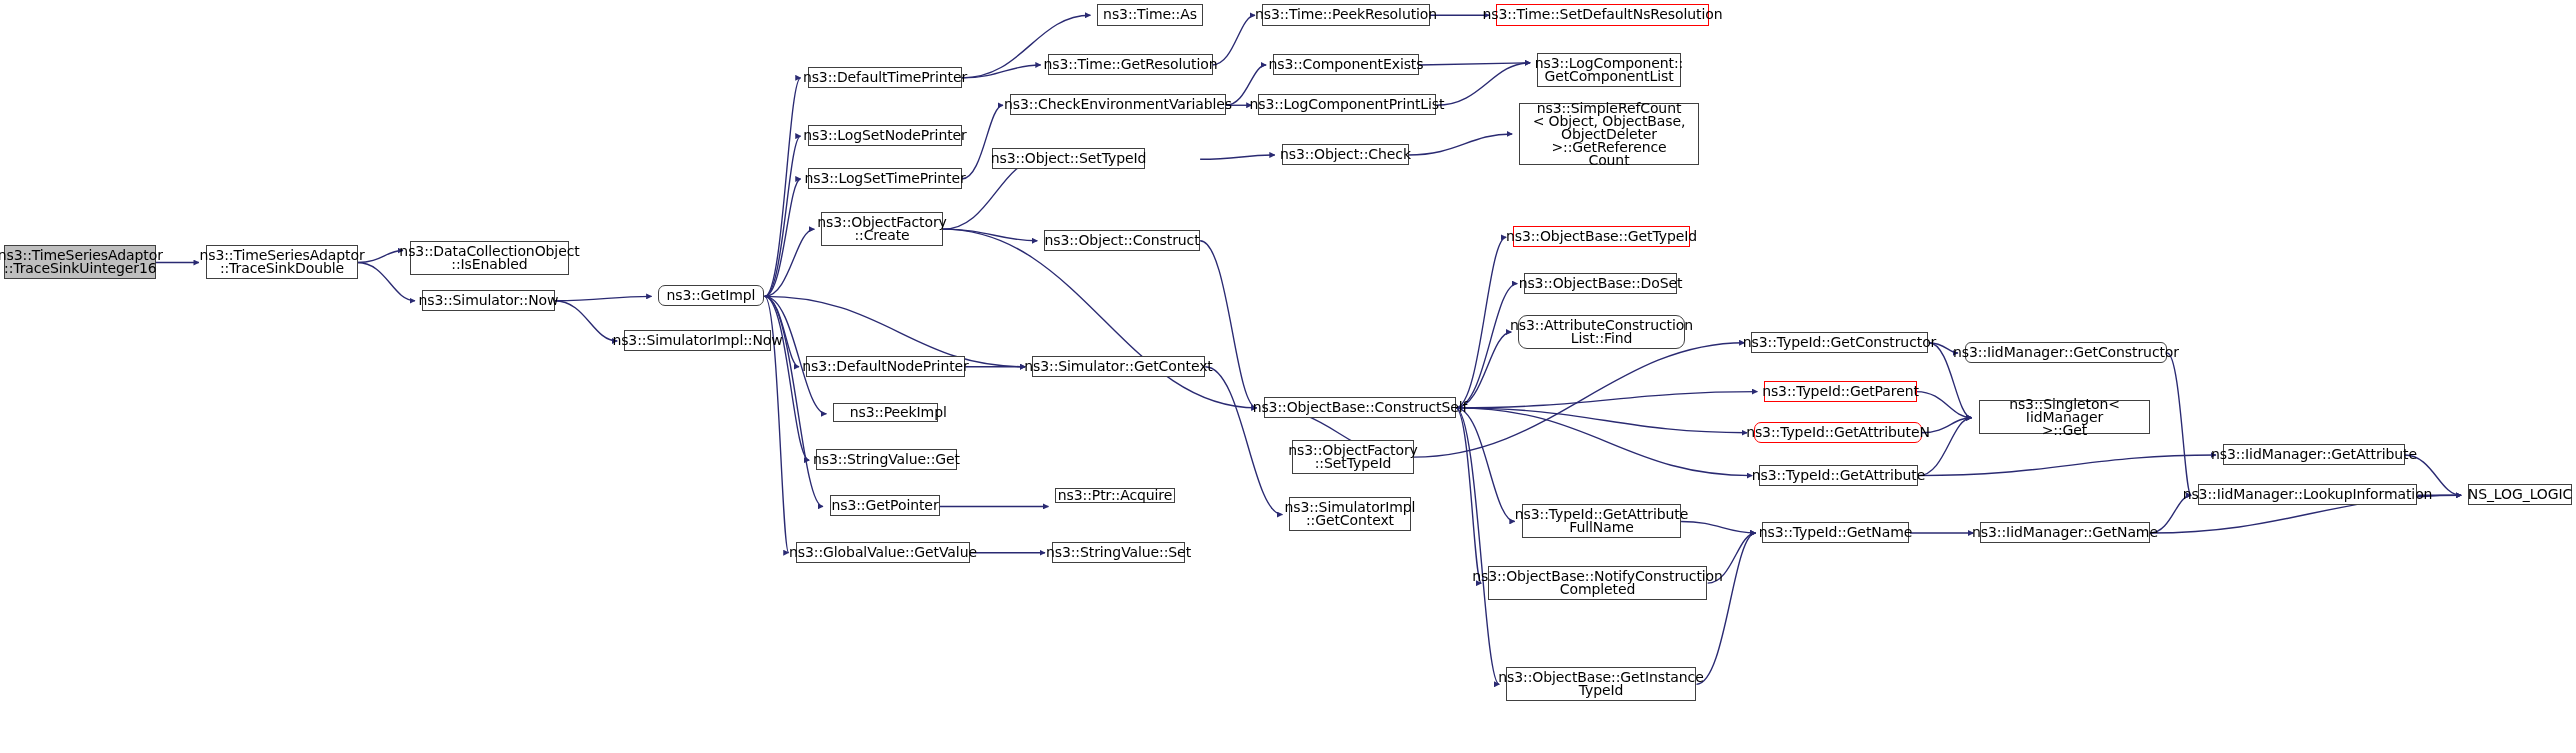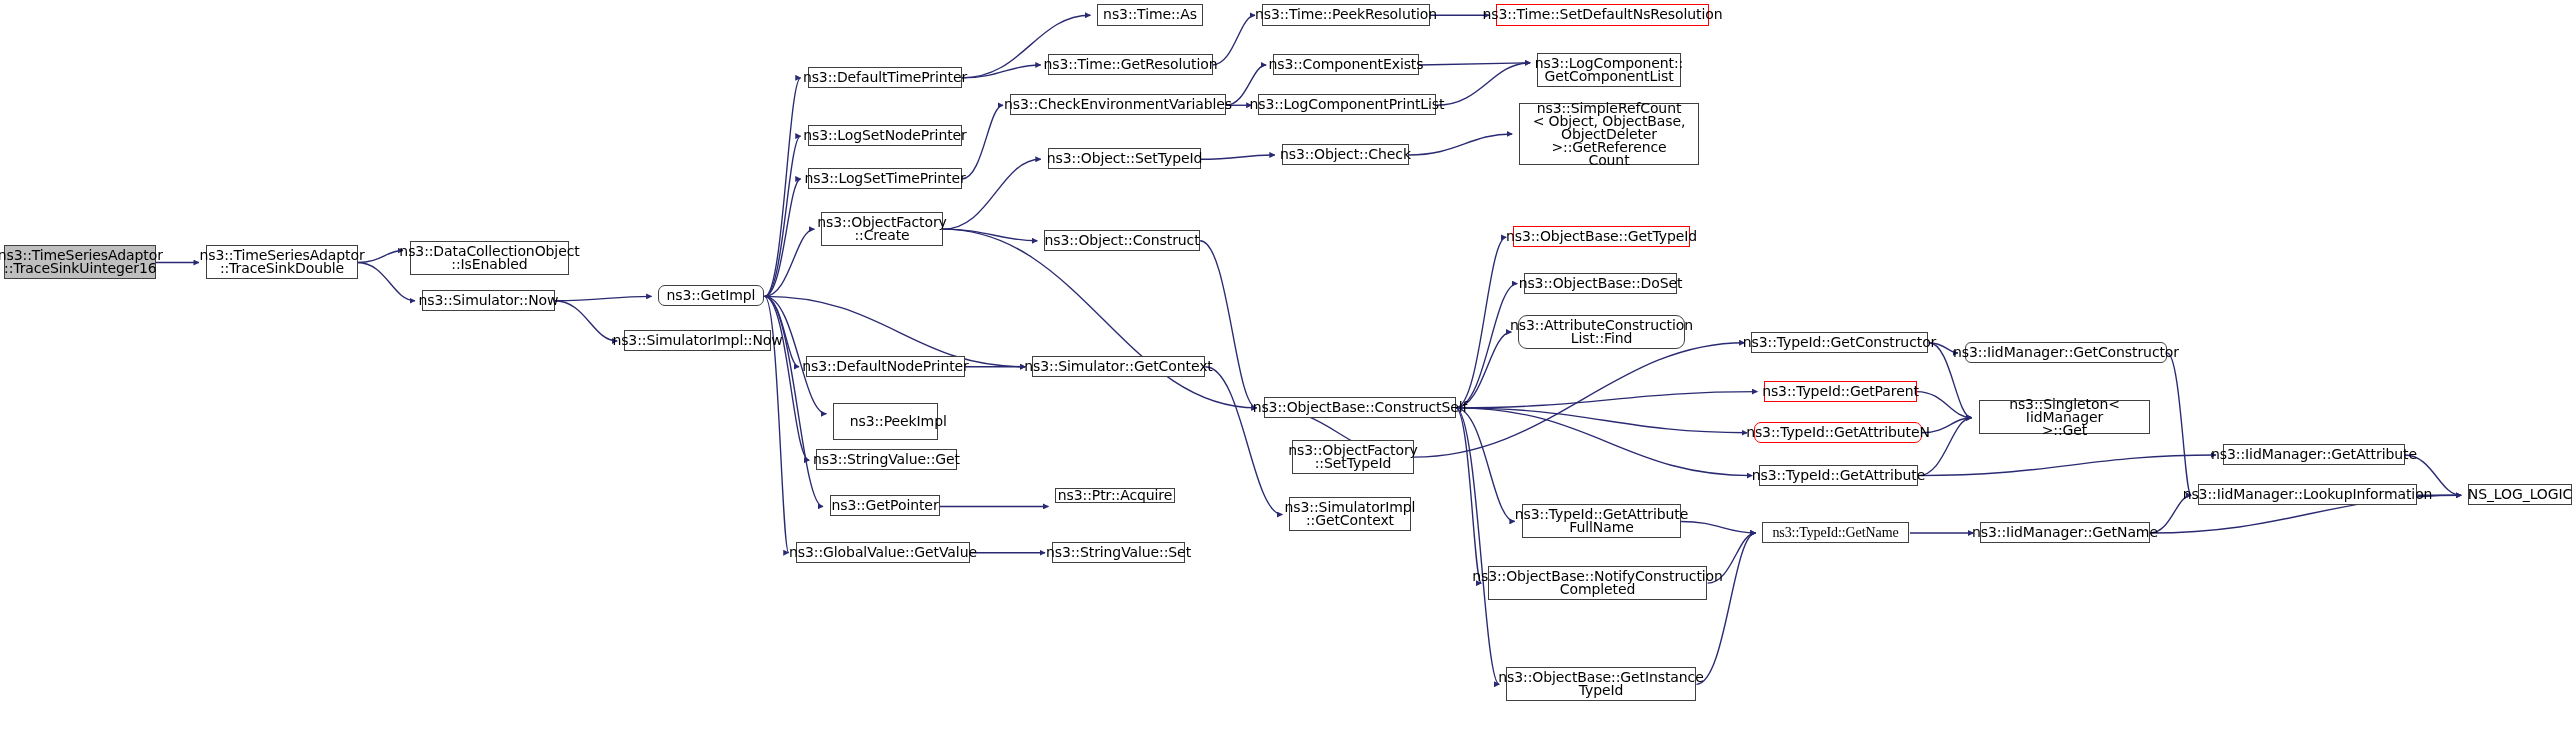--- a/index.html
+++ b/index.html
@@ -130,28 +130,28 @@
 ::IsEnabled</div>
     <div class="node" style="left: 422px; top: 290px; width: 133px; height: 21.4px;">ns3::Simulator::Now</div>
     <div class="node" style="left: 658px; top: 285px; width: 106px; height: 21.4px; border-radius: 7px;">ns3::GetImpl</div>
     <div class="node" style="left: 624px; top: 330px; width: 147px; height: 21.4px;">ns3::SimulatorImpl::Now</div>
     <div class="node" style="left: 808px; top: 67px; width: 154px; height: 21.4px;">ns3::DefaultTimePrinter</div>
     <div class="node" style="left: 808px; top: 125px; width: 154px; height: 21.4px;">ns3::LogSetNodePrinter</div>
     <div class="node" style="left: 808px; top: 168px; width: 154px; height: 21.4px;">ns3::LogSetTimePrinter</div>
     <div class="node" style="left: 821px; top: 212px; width: 122px; height: 34px;">ns3::ObjectFactory
 ::Create</div>
     <div class="node" style="left: 806px; top: 356px; width: 159px; height: 21.4px;">ns3::DefaultNodePrinter</div>
-    <div class="node" style="left: 833px; top: 403px; width: 105px; height: 37px; padding-left: 28px;">ns3::PeekImpl</div>
+    <div class="node" style="left: 833px; top: 403px; width: 105px; height: 19px; padding-left: 28px;">ns3::PeekImpl</div>
     <div class="node" style="left: 816px; top: 449px; width: 141px; height: 21.4px; text-align: right;">ns3::StringValue::Get</div>
     <div class="node" style="left: 830px; top: 495px; width: 110px; height: 21.4px;">ns3::GetPointer</div>
     <div class="node" style="left: 796px; top: 542px; width: 174px; height: 21.4px;">ns3::GlobalValue::GetValue</div>
     <div class="node" style="left: 1097px; top: 4.3px; width: 106px; height: 21.4px;">ns3::Time::As</div>
     <div class="node" style="left: 1048px; top: 54px; width: 165px; height: 21.4px;">ns3::Time::GetResolution</div>
     <div class="node" style="left: 1010px; top: 94px; width: 216px; height: 21.4px;">ns3::CheckEnvironmentVariables</div>
-    <div class="node" style="left: 1048px; top: 148px; width: 153px; height: 21.4px;">ns3::Object::SetTypeId</div>
+    <div class="node" style="left: 992px; top: 148px; width: 153px; height: 21.4px;">ns3::Object::SetTypeId</div>
     <div class="node" style="left: 1044px; top: 230px; width: 156px; height: 21.4px;">ns3::Object::Construct</div>
     <div class="node" style="left: 1032px; top: 356px; width: 173px; height: 21.4px;">ns3::Simulator::GetContext</div>
     <div class="node" style="left: 1055px; top: 488px; width: 120px; height: 15px;">ns3::Ptr::Acquire</div>
     <div class="node" style="left: 1052px; top: 542px; width: 133px; height: 21.4px;">ns3::StringValue::Set</div>
     <div class="node" style="left: 1262px; top: 4.3px; width: 168px; height: 21.4px;">ns3::Time::PeekResolution</div>
     <div class="node" style="left: 1273px; top: 54px; width: 146px; height: 21.4px;">ns3::ComponentExists</div>
     <div class="node" style="left: 1258px; top: 94px; width: 178px; height: 21.4px;">ns3::LogComponentPrintList</div>
     <div class="node" style="left: 1282px; top: 144px; width: 127px; height: 21.4px;">ns3::Object::Check</div>
     <div class="node" style="left: 1264px; top: 397px; width: 192px; height: 21.4px;">ns3::ObjectBase::ConstructSelf</div>
     <div class="node" style="left: 1292px; top: 440px; width: 122px; height: 34px;">ns3::ObjectFactory
@@ -172,21 +172,21 @@
     <div class="node" style="left: 1522px; top: 504px; width: 159px; height: 34px;">ns3::TypeId::GetAttribute
 FullName</div>
     <div class="node" style="left: 1488px; top: 566px; width: 219px; height: 34px;">ns3::ObjectBase::NotifyConstruction
 Completed</div>
     <div class="node" style="left: 1506px; top: 667px; width: 190px; height: 34px;">ns3::ObjectBase::GetInstance
 TypeId</div>
     <div class="node" style="left: 1751px; top: 332px; width: 177px; height: 21.4px;">ns3::TypeId::GetConstructor</div>
     <div class="node hl" style="left: 1764px; top: 381px; width: 153px; height: 21.4px;">ns3::TypeId::GetParent</div>
     <div class="node hl" style="left: 1754px; top: 422px; width: 168px; height: 21.4px; border-radius: 7px;">ns3::TypeId::GetAttributeN</div>
     <div class="node" style="left: 1759px; top: 465px; width: 159px; height: 21.4px;">ns3::TypeId::GetAttribute</div>
-    <div class="node" style="left: 1762px; top: 522px; width: 147px; height: 21.4px; font-family: Liberation Serif, serif;">ns3::TypeId::GetName</div>
+    <div class="node" style="left: 1762px; top: 522px; width: 147px; height: 21.4px;">ns3::TypeId::GetName</div>
     <div class="node" style="left: 1965px; top: 342px; width: 202px; height: 21.4px; border-radius: 6px;">ns3::IidManager::GetConstructor</div>
     <div class="node" style="left: 1979px; top: 400px; width: 171px; height: 34px;">ns3::Singleton&lt; IidManager
 &gt;::Get</div>
     <div class="node" style="left: 1980px; top: 522px; width: 170px; height: 21.4px;">ns3::IidManager::GetName</div>
     <div class="node" style="left: 2223px; top: 444px; width: 182px; height: 21.4px;">ns3::IidManager::GetAttribute</div>
     <div class="node" style="left: 2198px; top: 484px; width: 219px; height: 21.4px;">ns3::IidManager::LookupInformation</div>
     <div class="node" style="left: 2468px; top: 484px; width: 104px; height: 21.4px;">NS_LOG_LOGIC</div>
   </div>
 
 

